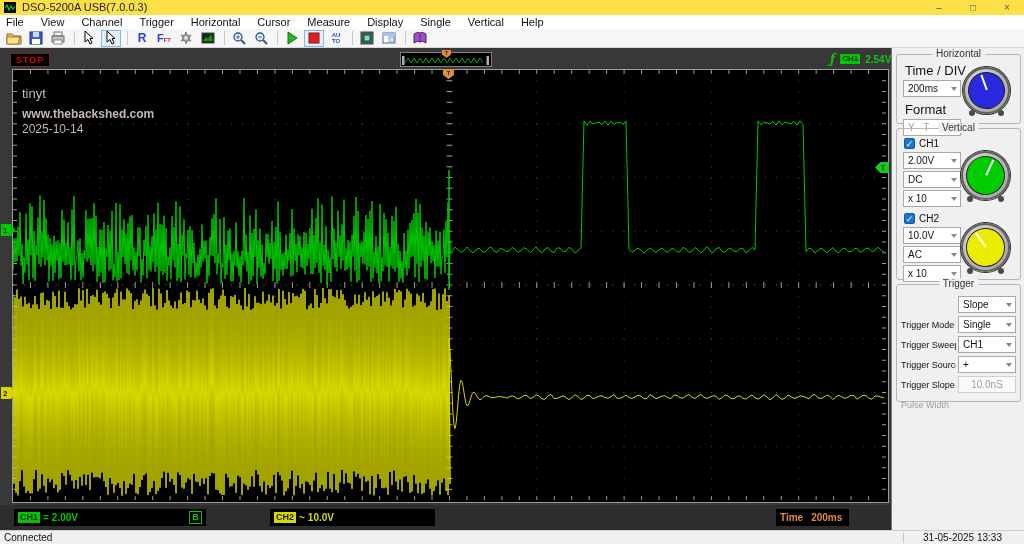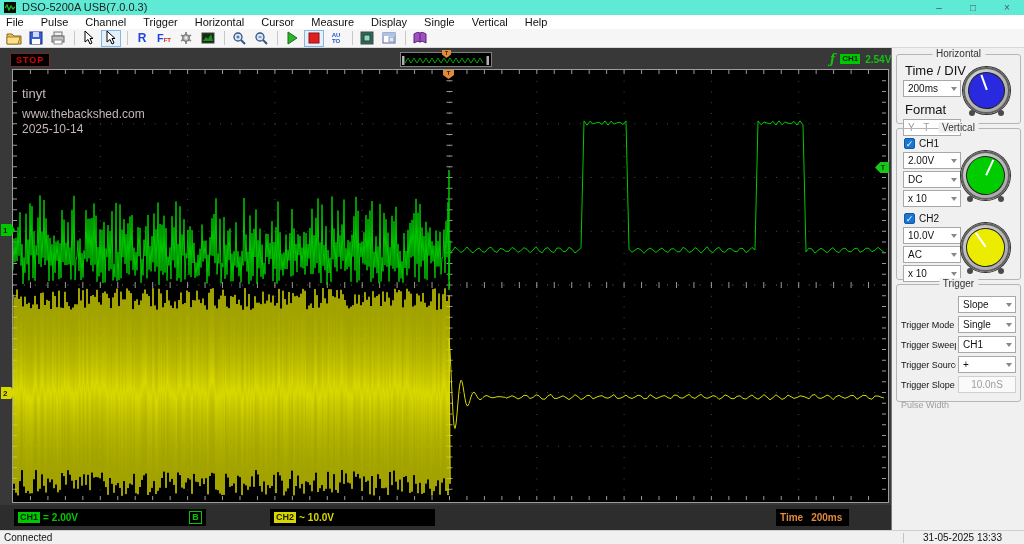--- a/index.html
+++ b/index.html
@@ -1,19 +1,19 @@
 <!DOCTYPE html>
 <html style="--ch1: #00c800; --ch2: #d8d800; --orange: #e08a3c; --red: #e00000; --knob-h: #2929e0; --knob-1: #00cc00; --knob-2: #ecec00;"><head>
 <meta charset="utf-8">
 <style>
   html,body{margin:0;padding:0;}
   .screen{position:relative;width:1024px;height:544px;overflow:hidden;background:#fff;
           font-family:"Liberation Sans",sans-serif;-webkit-font-smoothing:antialiased;}
   
-  .titlebar{position:absolute;left:0;top:0;width:1024px;height:15px;background:#5eead4;display:flex;align-items:center;}
+  .titlebar{position:absolute;left:0;top:0;width:1024px;height:15px;background:#fde047;display:flex;align-items:center;}
   .app-icon{width:12px;height:11px;margin-left:4px;background:#0a0a0a;display:flex;align-items:center;justify-content:center;}
   .title-text{font-size:11px;color:#222;margin-left:6px;line-height:15px;}
   .winbtns{position:absolute;right:0;top:0;height:15px;display:flex;}
   .winbtn{width:34px;height:15px;text-align:center;font-size:10px;color:#555;line-height:15px;cursor:default;}
   .menubar{position:absolute;left:0;top:15px;width:1024px;height:14px;background:#ffffff;display:flex;align-items:center;padding-left:6px;box-sizing:border-box;}
   .menu-item{font-size:11px;color:#111;margin-right:17px;line-height:14px;}
   .toolbar{position:absolute;left:0;top:29px;width:1024px;height:19px;background:#f6f6f6;border-bottom:1px solid #d8d8d8;display:flex;align-items:center;padding-left:4px;box-sizing:border-box;}
   .tbtn{width:20px;height:17px;display:flex;align-items:center;justify-content:center;margin-right:2px;border:1px solid transparent;box-sizing:border-box;}
   .tbtn.active{border:1px solid #86b7e3;background:#e4f0fa;}
   .tsep{width:1px;height:14px;background:#c8c8c8;margin:0 4px;}
@@ -35,21 +35,21 @@
             display:flex;align-items:center;justify-content:flex-start;padding-left:2px;box-sizing:border-box;
             clip-path:polygon(0 0,72% 0,100% 50%,72% 100%,0 100%);}
   .tag-ch1{left:1px;top:224px;background:var(--ch1,#00c800);}
   .tag-ch2{left:1px;top:387px;background:var(--ch2,#d8d800);}
   .trig-top-tag{position:absolute;left:443px;top:70px;width:11px;height:9px;background:var(--orange,#e08a3c);
                 clip-path:polygon(0 0,100% 0,100% 55%,50% 100%,0 55%);color:#3a2000;font-size:6px;font-weight:bold;text-align:center;line-height:7px;}
   .trig-level-tag{position:absolute;left:875px;top:162px;width:14px;height:11px;background:#18c818;
                 clip-path:polygon(0 50%,38% 0,100% 0,100% 100%,38% 100%);color:#003300;font-size:7px;font-weight:bold;text-align:center;line-height:11px;padding-left:2px;box-sizing:border-box;}
   .annot{position:absolute;color:#c4b6b6;}
   .annot-0{left:22px;top:86px;font-size:13px;}
-  .annot-1{left:22px;top:107px;font-size:12px;}
+  .annot-1{left:22px;top:107px;font-size:12px;font-weight:bold;}
   .annot-2{left:22px;top:122px;font-size:12px;}
   
   .bottombar{position:absolute;left:0;top:505px;width:891px;height:25px;background:#2d2d2d;}
   .robox{position:absolute;top:4px;height:17px;background:#000;display:flex;align-items:center;padding:0 4px;box-sizing:border-box;}
   .ro-ch1{left:14px;width:192px;}
   .ro-ch2{left:270px;width:165px;}
   .ro-time{left:776px;width:73px;color:var(--orange,#d4883c);font-size:10px;font-weight:bold;gap:8px;}
   .ch-badge{font-size:9px;font-weight:bold;padding:1px 2px;line-height:9px;}
   .b1{background:var(--ch1,#00c800);color:#002200;}
   .b2{background:var(--ch2,#d8d800);color:#222200;}
@@ -106,21 +106,21 @@
     <span class="title-text">DSO-5200A USB(7.0.0.3)</span>
     <span class="winbtns">
       <span class="winbtn">–</span>
       <span class="winbtn">□</span>
       <span class="winbtn">×</span>
     </span>
   </div>
 
   <div class="menubar">
     <span class="menu-item">File</span>
-    <span class="menu-item">Pulse</span>
+    <span class="menu-item">View</span>
     <span class="menu-item">Channel</span>
     <span class="menu-item">Trigger</span>
     <span class="menu-item">Horizontal</span>
     <span class="menu-item">Cursor</span>
     <span class="menu-item">Measure</span>
     <span class="menu-item">Display</span>
     <span class="menu-item">Single</span>
     <span class="menu-item">Vertical</span>
     <span class="menu-item">Help</span>
   </div>

